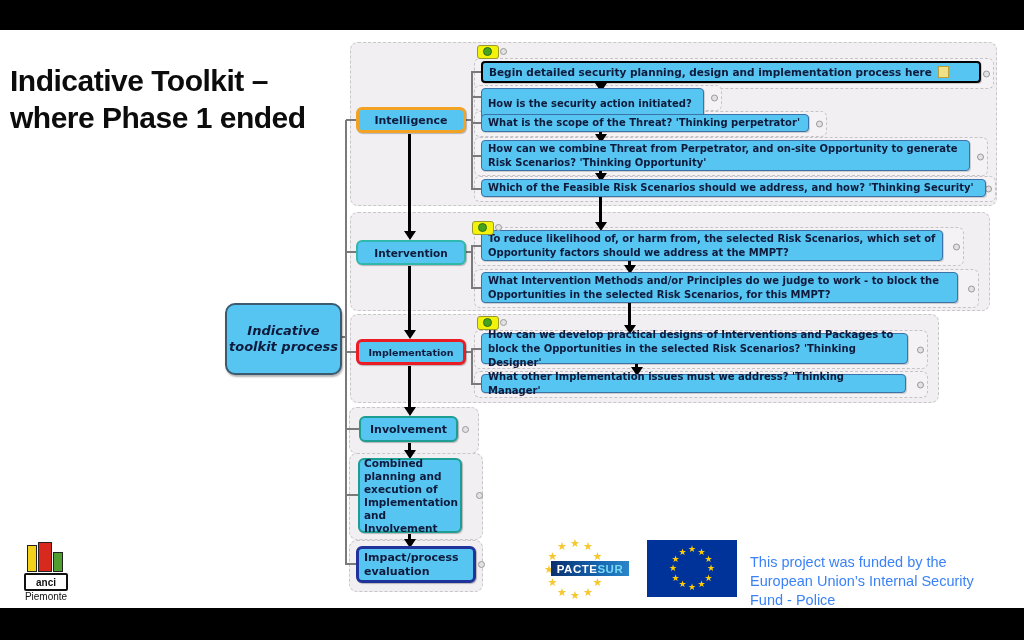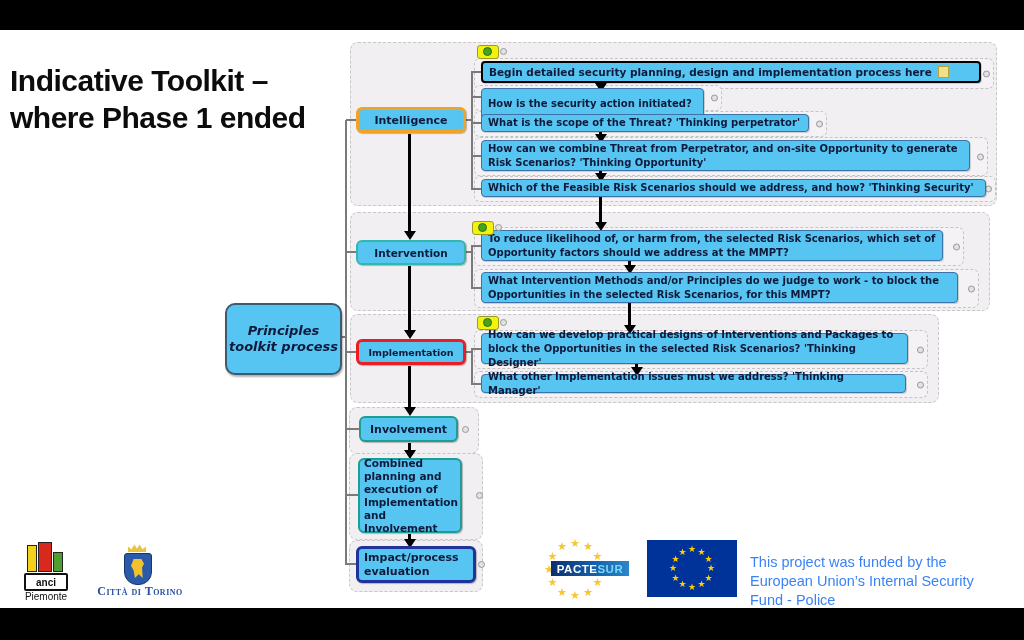--- a/index.html
+++ b/index.html
@@ -172,21 +172,21 @@
   <div class="arrow" style="left:628px;top:303px;height:23px;"></div>
   <div class="arrow" style="left:635px;top:364px;height:4px;"></div>
 
   <div class="stage-node st-intel" style="left:356px;top:107px;width:110px;height:26px;">Intelligence</div>
   <div class="stage-node st-interv" style="left:356px;top:240px;width:110px;height:25px;">Intervention</div>
   <div class="stage-node st-impl" style="left:356px;top:339px;width:110px;height:26px;">Implementation</div>
   <div class="stage-node st-inv" style="left:359px;top:416px;width:99px;height:26px;">Involvement</div>
   <div class="stage-node st-comb" style="left:358px;top:458px;width:104px;height:75px;">Combined planning and execution of Implementation and Involvement</div>
   <div class="stage-node st-impact" style="left:356px;top:546px;width:120px;height:37px;">Impact/process evaluation</div>
 
-  <div id="root-node">Principles toolkit process</div>
+  <div id="root-node">Indicative toolkit process</div>
 
   <div class="dotc" style="left:462px;top:426px;"></div>
   <div class="dotc" style="left:476px;top:492px;"></div>
   <div class="dotc" style="left:478px;top:561px;"></div>
 
   <div class="qbox first" style="left:481px;top:61px;width:500px;height:22px;">
     <span>Begin detailed security planning, design and implementation process here</span>
     <span class="note-icon"></span>
   </div>
   <div class="qbox" style="left:481px;top:88px;width:223px;height:32px;">How is the security action initiated?</div>
@@ -208,27 +208,20 @@
   <div id="anci-logo">
     <div class="anci-towers">
       <div class="tw tw-y"></div>
       <div class="tw tw-r"></div>
       <div class="tw tw-g"></div>
     </div>
     <div class="anci-box">anci</div>
     <div class="anci-region">Piemonte</div>
   </div>
 
-  <div id="torino-logo">
-    <div class="crown"></div>
-    <div class="shield">
-      <div class="bull"></div>
-    </div>
-    <div class="torino-name">Città di Torino</div>
-  </div>
 
   <div id="pactesur-ring">
       <span class="ring-star" style="left: 32px; top: 5px; font-size: 11px; color: rgb(245, 200, 50);">★</span>
       <span class="ring-star" style="left: 45px; top: 8.48334px; font-size: 11px; color: rgb(245, 200, 50);">★</span>
       <span class="ring-star" style="left: 54.5167px; top: 18px; font-size: 11px; color: rgb(245, 200, 50);">★</span>
       <span class="ring-star" style="left: 58px; top: 31px; font-size: 11px; color: rgb(245, 200, 50);">★</span>
       <span class="ring-star" style="left: 54.5167px; top: 44px; font-size: 11px; color: rgb(245, 200, 50);">★</span>
       <span class="ring-star" style="left: 45px; top: 53.5167px; font-size: 11px; color: rgb(245, 200, 50);">★</span>
       <span class="ring-star" style="left: 32px; top: 57px; font-size: 11px; color: rgb(245, 200, 50);">★</span>
       <span class="ring-star" style="left: 19px; top: 53.5167px; font-size: 11px; color: rgb(245, 200, 50);">★</span>

